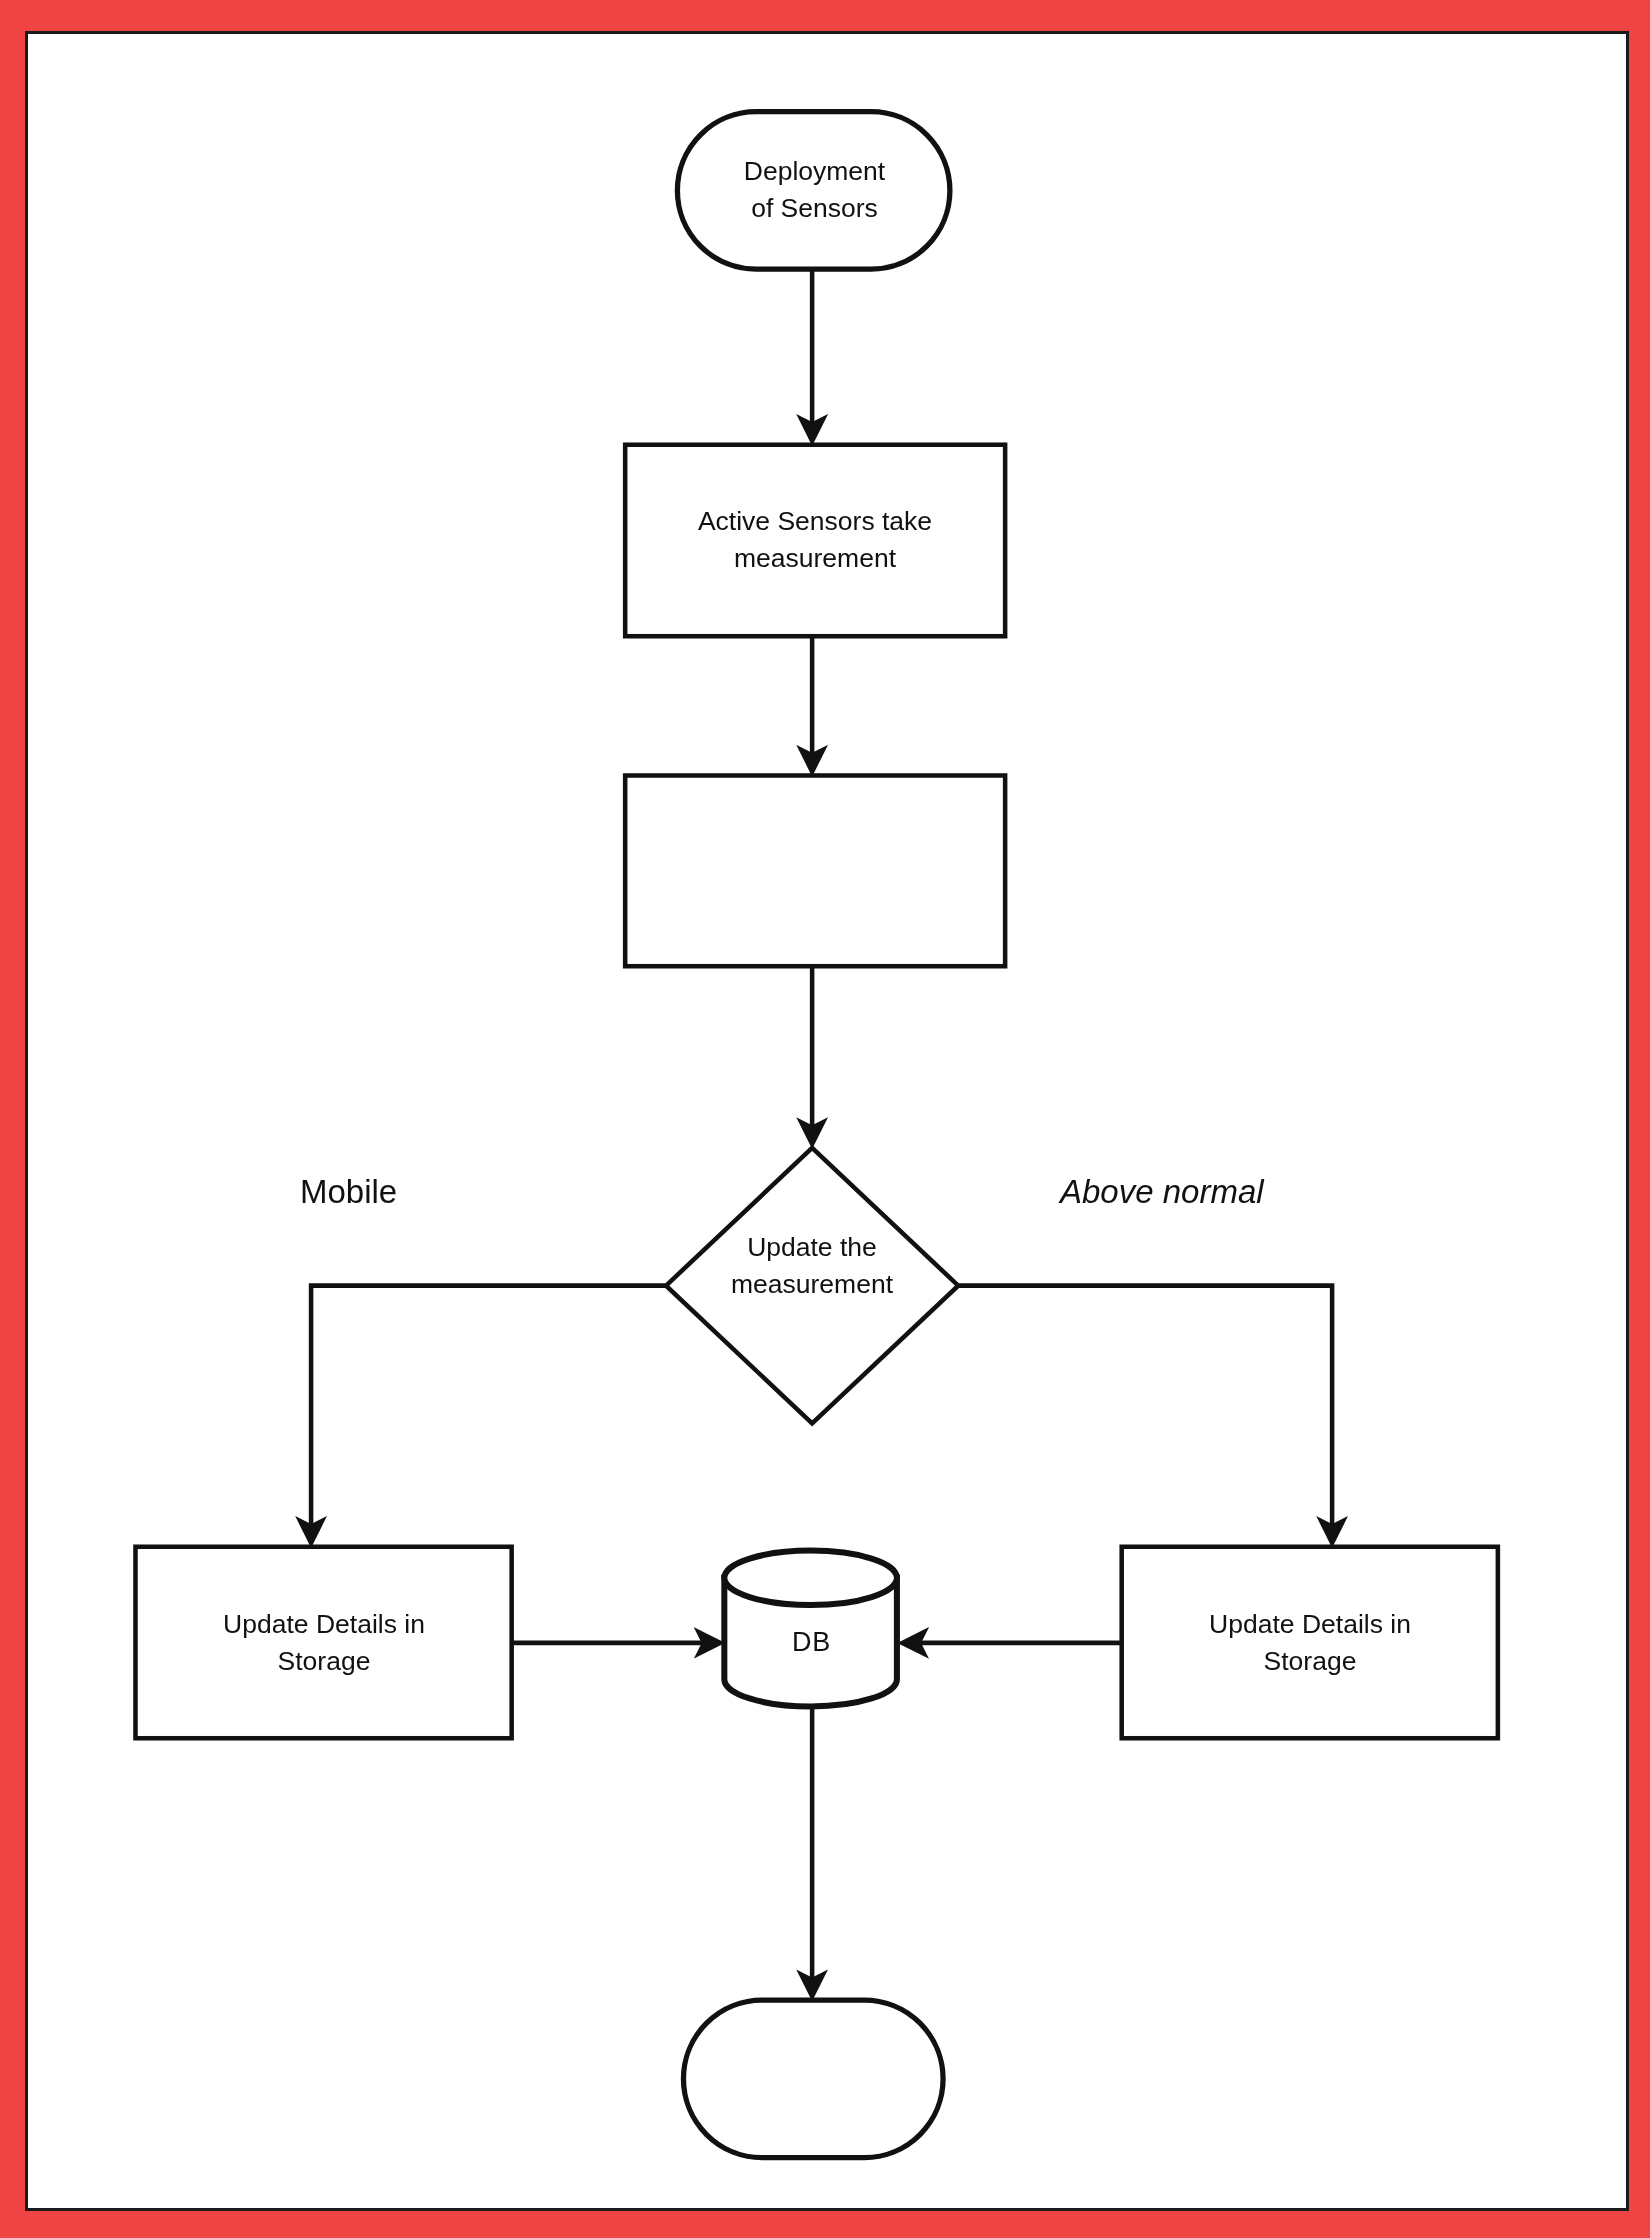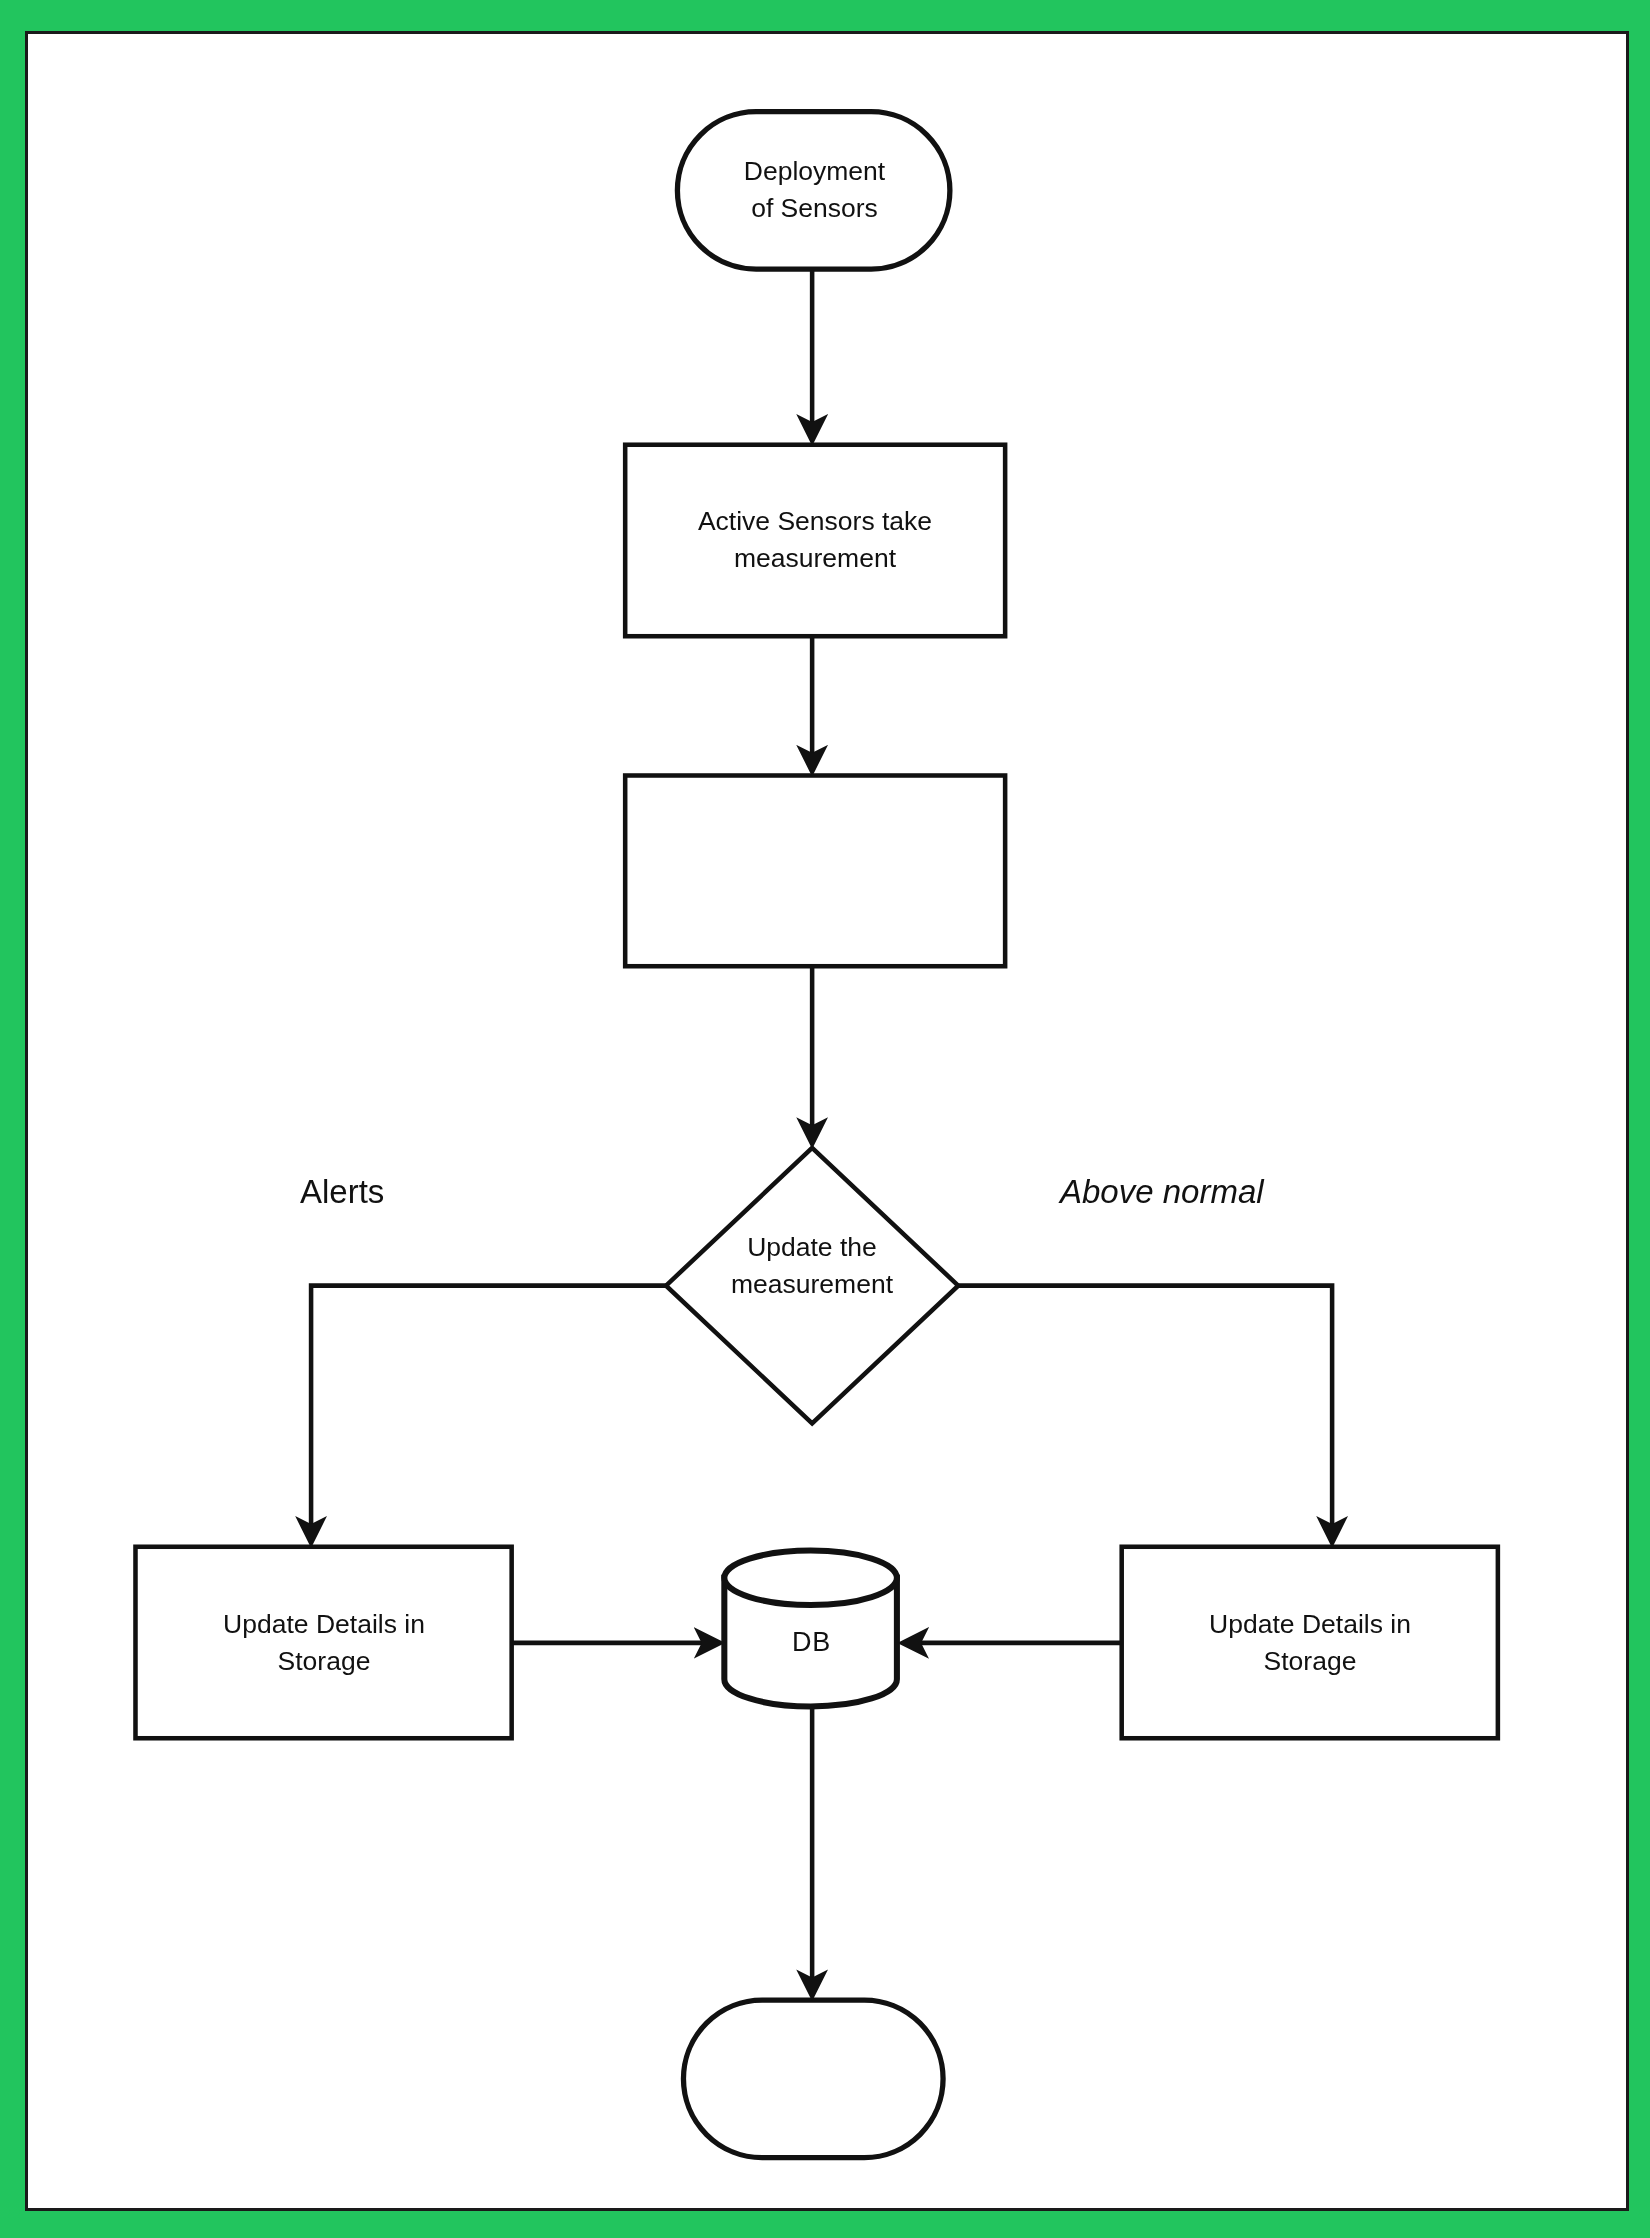--- a/index.html
+++ b/index.html
@@ -4,21 +4,21 @@
 <style>
   html, body {
     margin: 0;
     padding: 0;
     background: #ffffff;
   }
   #page {
     position: relative;
     width: 1650px;
     height: 2239px;
-    background: #22c55e;
+    background: #ef4444;
     overflow: hidden;
     font-family: "Liberation Sans", sans-serif;
   }
   #frame {
     position: absolute;
     left: 25px;
     top: 31px;
     width: 1604px;
     height: 2180px;
     border: 3.8px solid #1a1a1a;
@@ -120,21 +120,21 @@
 
   <div class="node-label lbl-node" style="left:136px; top:1547px; width:376px; height:192px;">Update Details in
 Storage</div>
 
   <div class="node-label lbl-db" style="left:725px; top:1605px; width:173px; height:76px;">DB</div>
 
   <div class="node-label lbl-node" style="left:1122px; top:1547px; width:376px; height:192px;">Update Details in
 Storage</div>
 
 
-  <div class="edge-label lbl-edge" style="left:300px; top:1173px;">Alerts</div>
+  <div class="edge-label lbl-edge" style="left:300px; top:1173px;">Mobile</div>
 
   <div class="edge-label lbl-edge" style="left:1060px; top:1173px;font-style:italic;">Above normal</div>
 
   <div class="hit" style="left:678px; top:111px; width:273px; height:157px;"></div>
   <div class="hit" style="left:625px; top:444px; width:380px; height:192px;"></div>
   <div class="hit" style="left:625px; top:775px; width:380px; height:191px;"></div>
   <div class="hit" style="left:666px; top:1148px; width:292px; height:276px;"></div>
   <div class="hit" style="left:136px; top:1547px; width:376px; height:192px;"></div>
   <div class="hit" style="left:725px; top:1550px; width:173px; height:156px;"></div>
   <div class="hit" style="left:1122px; top:1547px; width:376px; height:192px;"></div>

